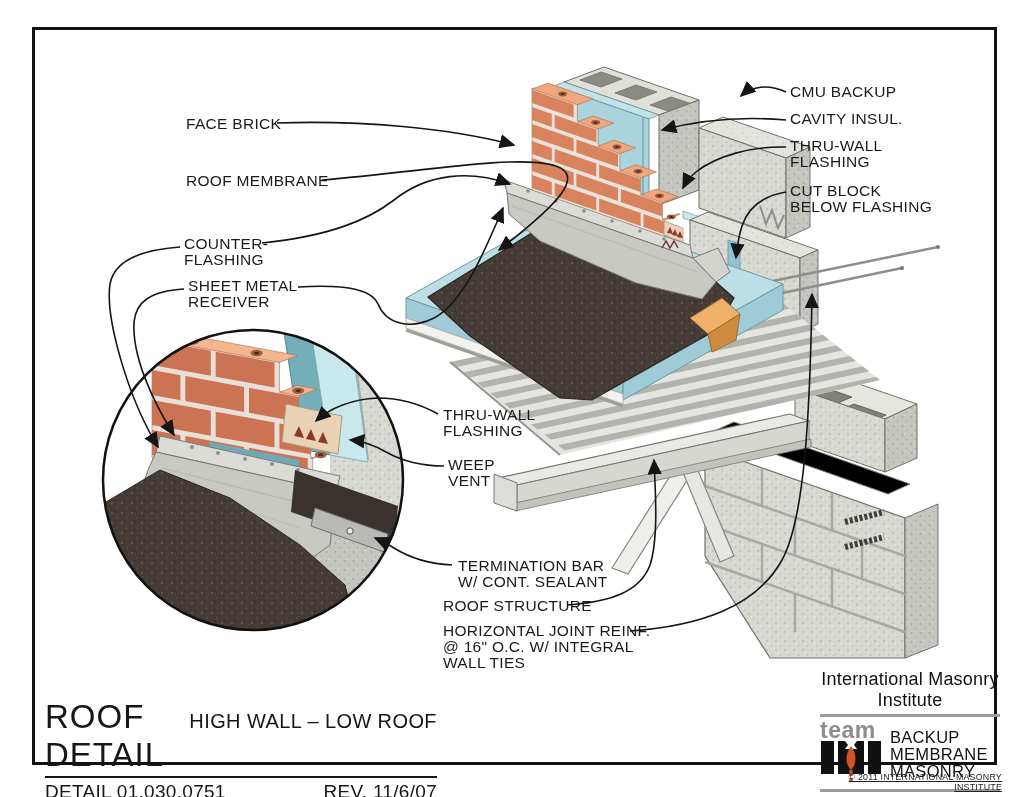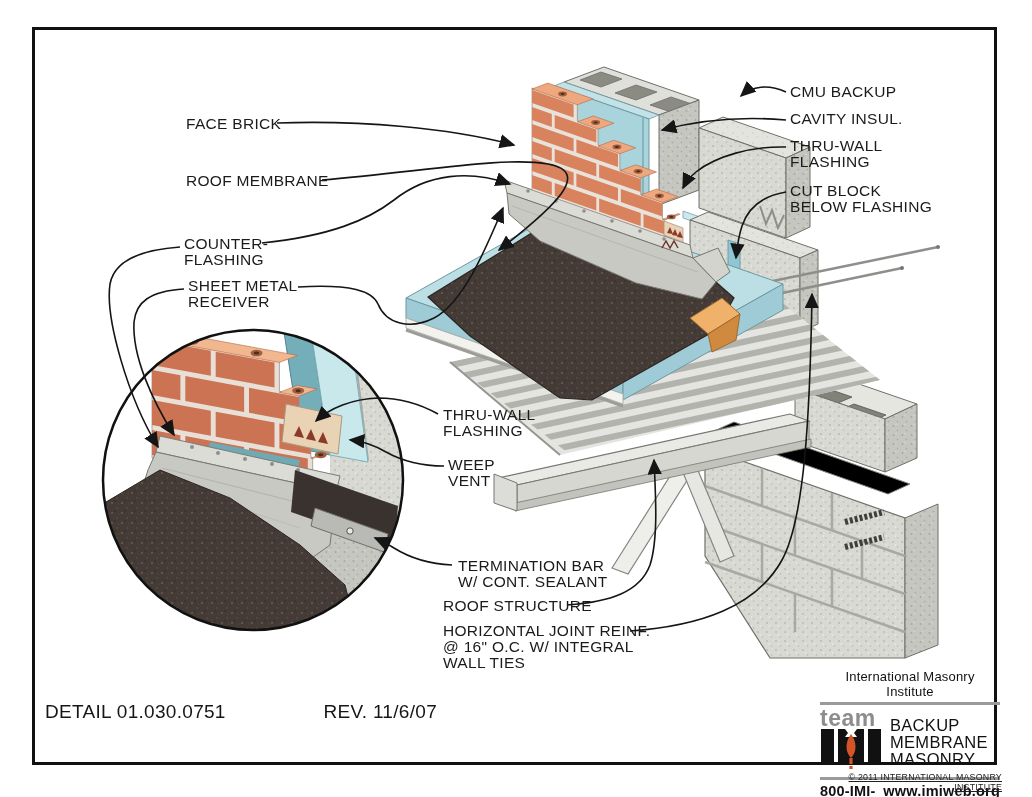--- a/index.html
+++ b/index.html
@@ -10,21 +10,21 @@
   .callout{font-family:"Liberation Sans",sans-serif;font-size:15.5px;fill:#1b1b1b;letter-spacing:.3px;}
   .leader{fill:none;stroke:#151515;stroke-width:1.6px;}
   
   .titleblock{position:absolute;left:45px;top:698px;width:392px;color:#161616;}
   .titlerow{display:flex;align-items:baseline;border-bottom:2.6px solid #141414;padding-bottom:2px;}
   .maintitle{font-size:33px;letter-spacing:1px;}
   .subtitle{font-size:20px;margin-left:18px;letter-spacing:.4px;white-space:nowrap;}
   .metarow{display:flex;justify-content:space-between;font-size:19px;margin-top:3px;letter-spacing:.3px;}
   
   .brand{position:absolute;left:820px;top:669px;width:180px;color:#111;}
-  .brand .org{font-size:13px;text-align:center;letter-spacing:.2px;}
+  .brand .org{font-size:18px;text-align:center;letter-spacing:.2px;}
   .brand .rule{height:3px;background:#9a9a9a;margin:3px 0;}
   .logorow{display:flex;align-items:center;margin:2px 0 1px 0;}
   .logoblocks{width:62px;position:relative;}
   .teamword{font-size:23px;font-weight:bold;color:#8d8d8d;line-height:20px;letter-spacing:.5px;}
   .serieslines{font-size:16.5px;line-height:17px;margin-left:8px;letter-spacing:.3px;margin-top:2px;}
   .phonerow{display:flex;justify-content:space-between;font-size:14.5px;font-weight:600;letter-spacing:.2px;margin-top:1px;}
   .copyright{position:absolute;left:810px;top:772px;width:192px;font-size:8.8px;color:#222;
              text-align:right;letter-spacing:.25px;text-decoration:underline;}
 </style>
 </head>
@@ -336,20 +336,24 @@
       <text class="callout" x="790" y="97">CMU BACKUP</text>
       <text class="callout" x="790" y="124">CAVITY INSUL.</text>
       <text class="callout" x="790" y="151">THRU-WALL</text>
       <text class="callout" x="790" y="167">FLASHING</text>
       <text class="callout" x="790" y="196">CUT BLOCK</text>
       <text class="callout" x="790" y="212">BELOW FLASHING</text>
     </g>
   </svg>
 
   <div class="titleblock">
+    <div class="titlerow">
+      <span class="maintitle">ROOF DETAIL</span>
+      <span class="subtitle">HIGH WALL – LOW ROOF</span>
+    </div>
     <div class="metarow">
       <span>DETAIL 01.030.0751</span>
       <span>REV. 11/6/07</span>
     </div>
   </div>
 
   <div class="brand">
     <div class="org">International Masonry Institute</div>
     <div class="rule"></div>
     <div class="logorow">

